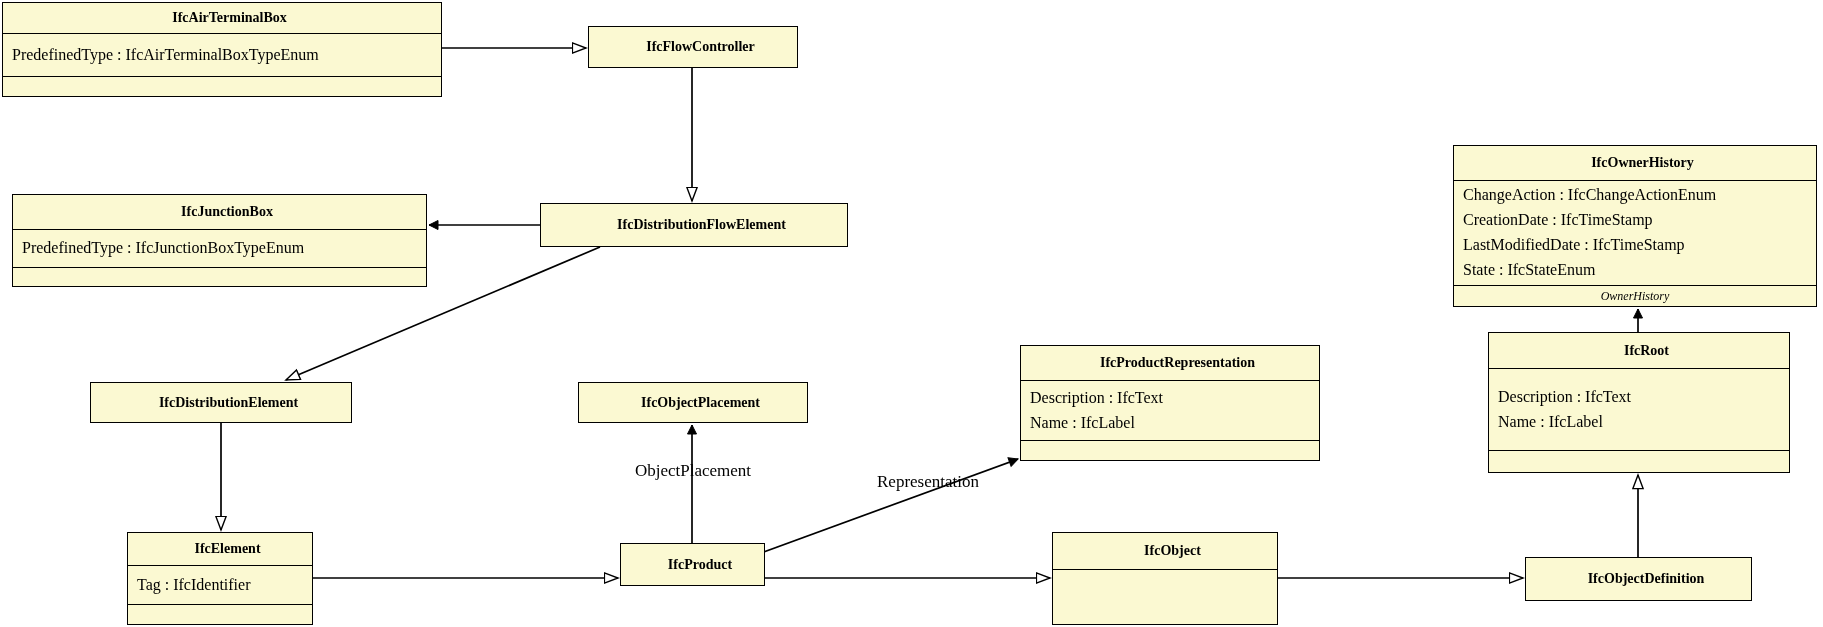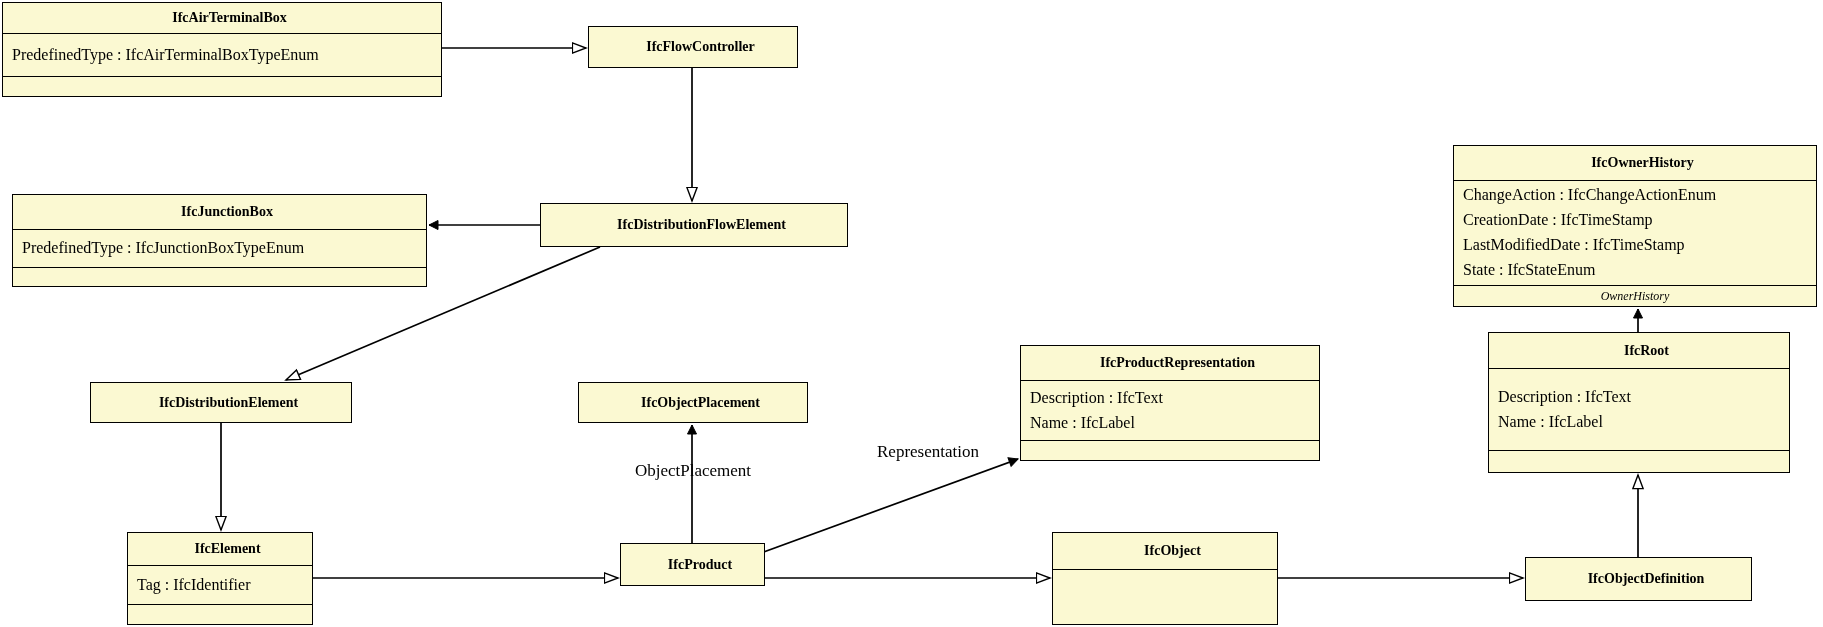--- a/index.html
+++ b/index.html
@@ -152,14 +152,14 @@
       <div class="class-title" style="flex: 1 1 auto;">IfcProduct</div>
     </div>
     <div class="class-box compartmented" style="left: 1052px; top: 532px; width: 226px; height: 93px;">
       <div class="class-title" style="flex: 0 0 37px;">IfcObject</div>
       <div class="class-footer" style="flex: 0 0 20px;"></div>
     </div>
     <div class="class-box" style="left: 1525px; top: 557px; width: 227px; height: 44px;">
       <div class="class-title" style="flex: 1 1 auto;">IfcObjectDefinition</div>
     </div>
     <div class="assoc-label" style="left: 693px; top: 471px;">ObjectPlacement</div>
-    <div class="assoc-label" style="left: 928px; top: 452px;">Representation</div>
+    <div class="assoc-label" style="left: 928px; top: 482px;">Representation</div>
   </div>
 
 </body></html>

